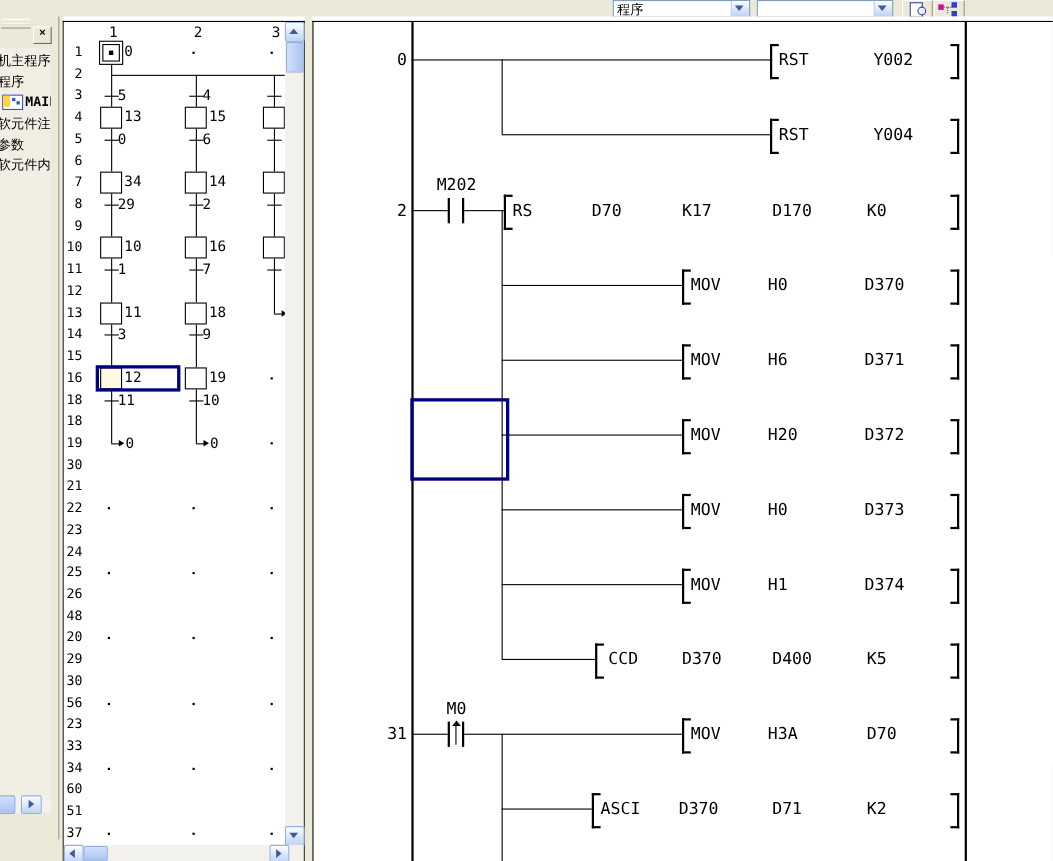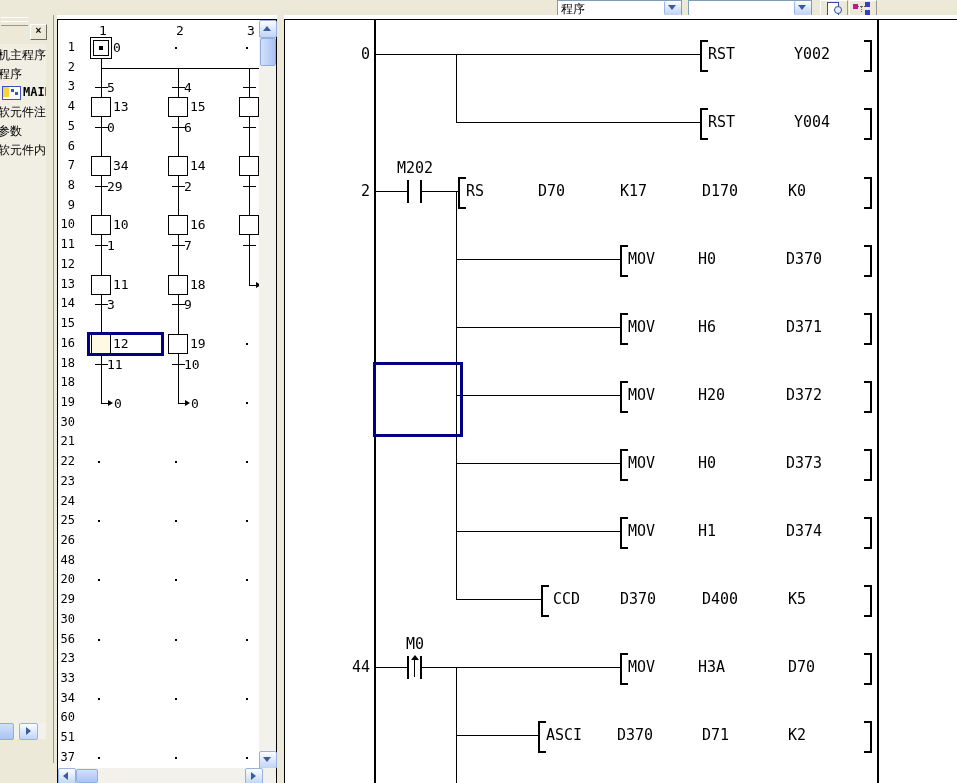--- a/index.html
+++ b/index.html
@@ -322,21 +322,21 @@
       <div style="position: absolute; left: 414px; top: 507px; height: 18px; font-size: 15px; font-family: &quot;DejaVu Sans Mono&quot;, monospace; white-space: pre;">H1</div>
       <div style="position: absolute; left: 502px; top: 507px; height: 18px; font-size: 15px; font-family: &quot;DejaVu Sans Mono&quot;, monospace; white-space: pre;">D374</div>
       <div class="cbr" style="position: absolute; left: 580px; top: 502px; width: 6px; height: 28px;"></div>
       <div style="position: absolute; left: 172px; top: 584px; width: 85px; height: 1px; background: rgb(0, 0, 0);"></div>
       <div class="obr" style="position: absolute; left: 257px; top: 570px; width: 6px; height: 28px;"></div>
       <div style="position: absolute; left: 269px; top: 575px; height: 18px; font-size: 15px; font-family: &quot;DejaVu Sans Mono&quot;, monospace; white-space: pre;">CCD</div>
       <div style="position: absolute; left: 336px; top: 575px; height: 18px; font-size: 15px; font-family: &quot;DejaVu Sans Mono&quot;, monospace; white-space: pre;">D370</div>
       <div style="position: absolute; left: 418px; top: 575px; height: 18px; font-size: 15px; font-family: &quot;DejaVu Sans Mono&quot;, monospace; white-space: pre;">D400</div>
       <div style="position: absolute; left: 504px; top: 575px; height: 18px; font-size: 15px; font-family: &quot;DejaVu Sans Mono&quot;, monospace; white-space: pre;">K5</div>
       <div class="cbr" style="position: absolute; left: 580px; top: 570px; width: 6px; height: 28px;"></div>
-      <div style="position: absolute; left: 48px; top: 643px; width: 38px; height: 18px; text-align: right; font-size: 15px; font-family: &quot;DejaVu Sans Mono&quot;, monospace; white-space: pre;">44</div>
+      <div style="position: absolute; left: 48px; top: 643px; width: 38px; height: 18px; text-align: right; font-size: 15px; font-family: &quot;DejaVu Sans Mono&quot;, monospace; white-space: pre;">31</div>
       <div style="position: absolute; left: 90px; top: 652px; width: 33px; height: 1px; background: rgb(0, 0, 0);"></div>
       <div style="position: absolute; left: 123px; top: 641px; width: 2px; height: 23px; background: rgb(0, 0, 0);"></div>
       <div style="position: absolute; left: 136px; top: 641px; width: 2px; height: 23px; background: rgb(0, 0, 0);"></div>
       <div style="position: absolute; left: 121px; top: 639px; width: 20px; height: 27px; background: transparent;"></div>
       <div style="position: absolute; left: 130px; top: 644px; width: 1px; height: 18px; background: rgb(0, 0, 0);"></div>
       <div style="position: absolute; left: 127px; top: 640px; width: 0px; height: 0px; border-left: 4px solid transparent; border-right: 4px solid transparent; border-bottom: 5px solid rgb(0, 0, 0);"></div>
       <div style="position: absolute; left: 109px; top: 620px; width: 44px; height: 16px; text-align: center; font-size: 15px; font-family: &quot;DejaVu Sans Mono&quot;, monospace; white-space: pre;">M0</div>
       <div style="position: absolute; left: 138px; top: 652px; width: 198px; height: 1px; background: rgb(0, 0, 0);"></div>
       <div class="obr" style="position: absolute; left: 336px; top: 638px; width: 6px; height: 28px;"></div>
       <div style="position: absolute; left: 344px; top: 643px; height: 18px; font-size: 15px; font-family: &quot;DejaVu Sans Mono&quot;, monospace; white-space: pre;">MOV</div>

